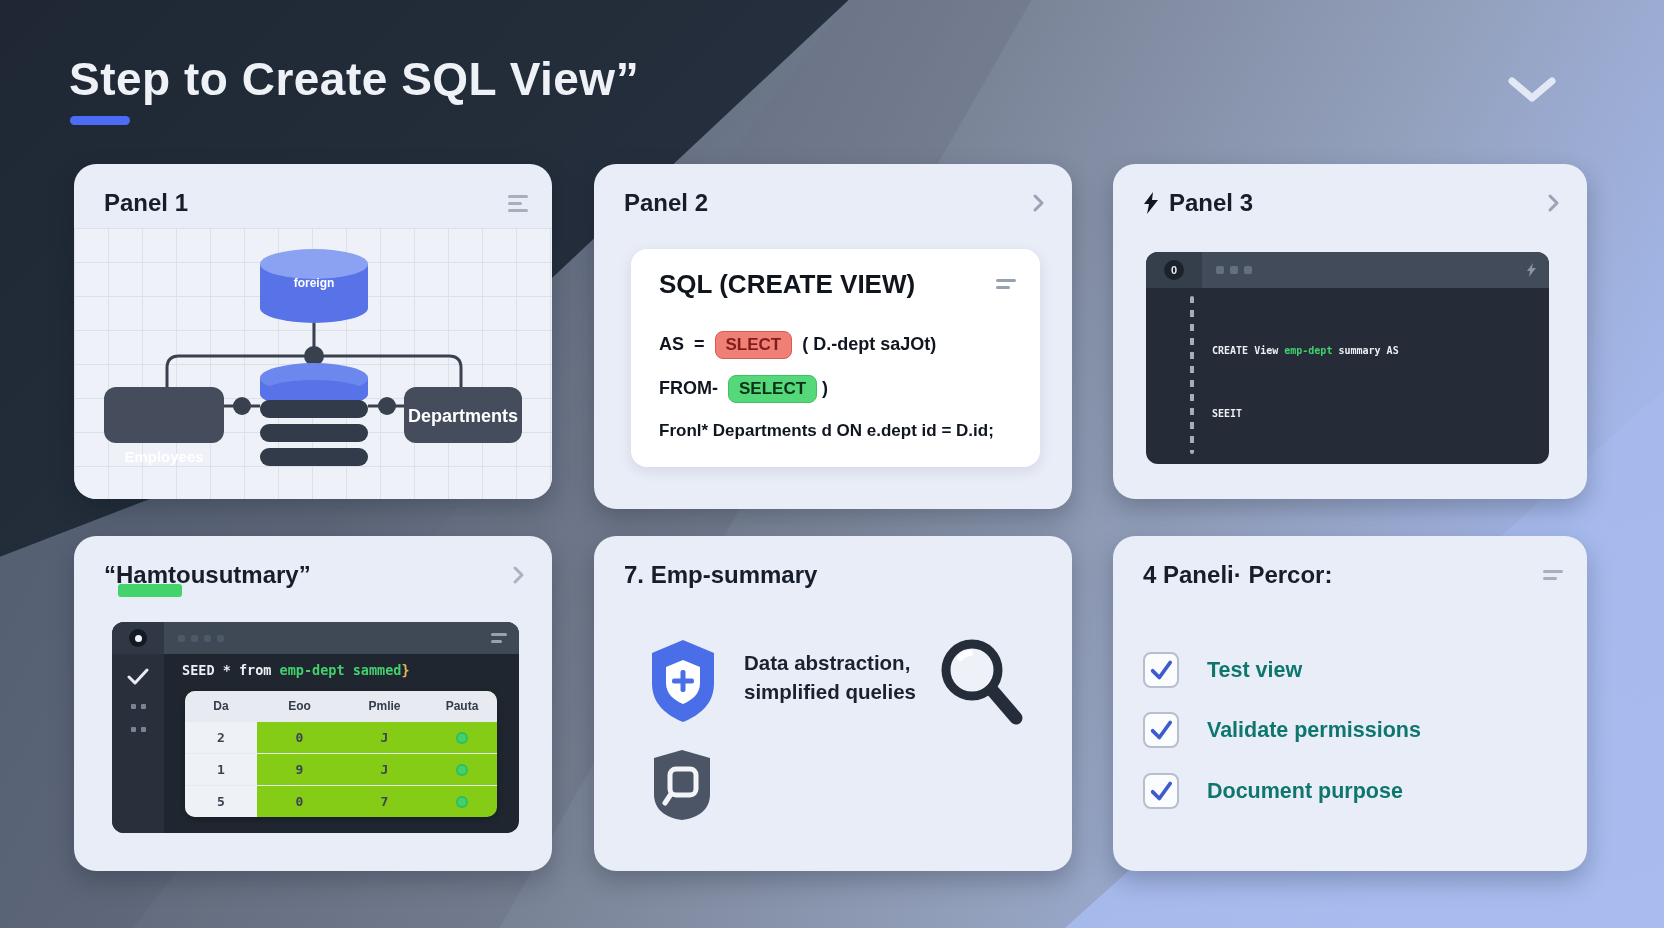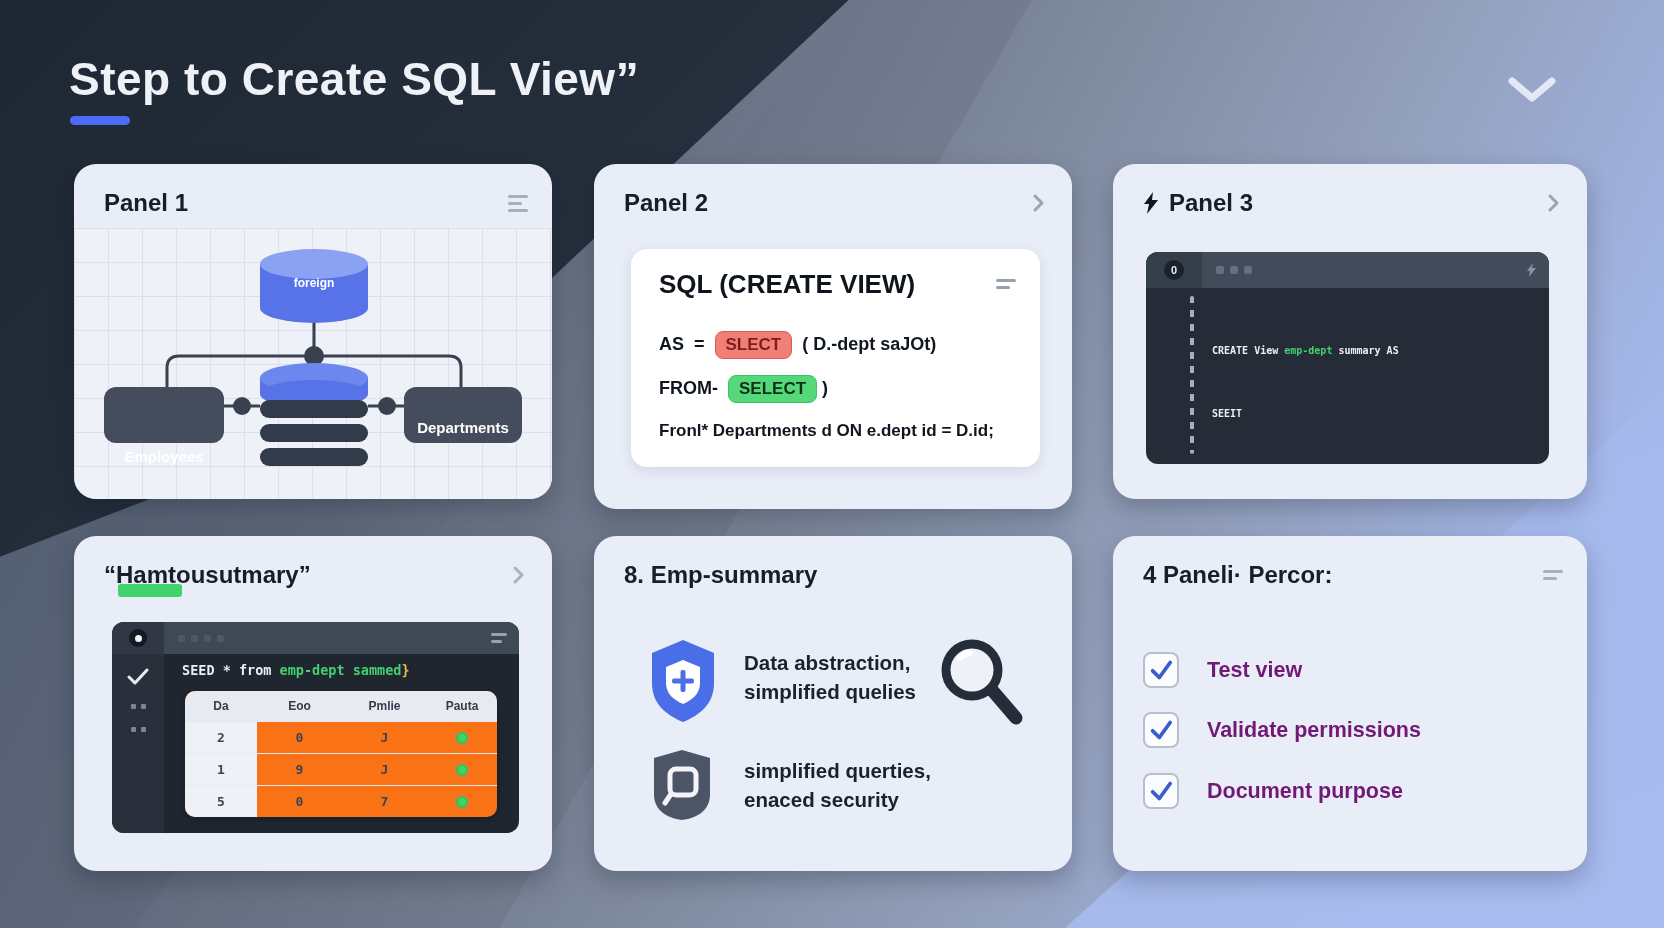--- a/index.html
+++ b/index.html
@@ -94,39 +94,39 @@
 
   
   .hl-green { position:absolute; left:44px; top:48px; width:64px; height:13px;
     background:#42d36c; border-radius:3px; z-index:1; }
   .sidebar { position:absolute; left:0; top:32px; bottom:0; width:52px; background:#29303c;
     display:flex; flex-direction:column; align-items:center; padding-top:14px; gap:18px; }
   .sb-dots { display:flex; gap:5px; }
   .sb-dots span { width:5px; height:5px; background:#7b8494; border-radius:1px; }
   .query-line { position:absolute; left:70px; top:40px; font-size:13.5px; }
   .result-table { position:absolute; left:73px; top:69px; width:312px; height:126px;
-    background:#f97316; border-radius:10px; overflow:hidden; box-shadow:0 2px 6px rgba(0,0,0,.25); }
+    background:#84cc16; border-radius:10px; overflow:hidden; box-shadow:0 2px 6px rgba(0,0,0,.25); }
   .tr-row { display:grid; grid-template-columns:72px 85px 85px 70px; align-items:center; height:32px;
     border-top:1px solid #e6e9ef; }
   .tr-head { height:30px; background:#e7eaf1; border-top:none; }
   .tr-head div { font-size:12px; font-weight:800; color:#343c4c; text-align:center; }
   .tr-row .cell { font-family:"DejaVu Sans Mono",monospace; font-size:13px; font-weight:700;
     color:#3c4454; text-align:center; height:100%; display:flex; align-items:center; justify-content:center; }
   .tr-row .cell:first-child { background:#eef1f6; }
   .dot-green { width:12px; height:12px; border-radius:50%; background:#45d06c;
     box-shadow:inset 0 0 0 2px #35bd5b; }
 
   
   .p5-text { position:absolute; left:150px; font-size:20.5px; font-weight:700; color:#1a212f; line-height:29px; }
 
   
   .chk-row { position:absolute; left:30px; display:flex; align-items:center; gap:28px; }
   .chk-box { width:36px; height:36px; border-radius:8px; background:#fbfcfe;
     border:2px solid #b6bed0; display:flex; align-items:center; justify-content:center; cursor:pointer; }
-  .chk-label { font-size:21.5px; font-weight:700; color:#701a75; }
+  .chk-label { font-size:21.5px; font-weight:700; color:#0f766e; }
 
   .chev { display:inline-flex; cursor:pointer; }
 </style>
 </head>
 <body>
 
 <div class="bg-base"></div>
 <div class="bg-dark"></div>
 <div class="bg-band"></div>
 <div class="bg-light"></div>
@@ -169,21 +169,21 @@
       <ellipse cx="240" cy="166" rx="54" ry="14" fill="#5873e8"></ellipse>
       <rect x="186" y="172" width="108" height="18" rx="9" fill="#323b49"></rect>
       <rect x="186" y="196" width="108" height="18" rx="9" fill="#323b49"></rect>
       <rect x="186" y="220" width="108" height="18" rx="9" fill="#323b49"></rect>
 
       <rect x="30" y="159" width="120" height="56" rx="12" fill="#454d5c"></rect>
       <rect x="330" y="159" width="118" height="56" rx="12" fill="#454d5c"></rect>
     </svg>
     <div class="n-label" style="left:186px; top:48px; width:108px; font-size:12px;">foreign</div>
     <div class="n-label" style="left:30px; top:178px; width:120px; font-size:15px;margin-top:42px;">Employees</div>
-    <div class="n-label" style="left:330px; top:191px; width:118px; font-size:15px;">Departments</div>
+    <div class="n-label" style="left:330px; top:178px; width:118px; font-size:18px;">Departments</div>
   </div>
 </div>
 
 <div class="panel" id="p2">
   <div class="phead">
     <div class="ptitle">Panel 2</div>
     <div class="spacer"></div>
     <div class="chev">
       <svg width="20" height="20" viewBox="0 0 20 20">
           <polyline points="7,3 14,10 7,17" fill="none" stroke="#9aa2b4" stroke-width="3" stroke-linecap="round" stroke-linejoin="round"></polyline>
@@ -322,21 +322,21 @@
         <div class="cell">
             <span class="dot-green"></span>
           </div>
       </div>
     </div>
   </div>
 </div>
 
 <div class="panel" id="p5">
   <div class="phead">
-    <div class="ptitle">8. Emp-summary</div>
+    <div class="ptitle">7. Emp-summary</div>
   </div>
   <svg style="position:absolute; left:52px; top:102px;" width="74" height="86" viewBox="0 0 74 86">
     <path d="M37 2 L68 15 V45 C68 66 54 77 37 84 C20 77 6 66 6 45 V15 Z" fill="#4a6de8"></path>
     <path d="M37 22 L54 29 V45 C54 56 46 62 37 66 C28 62 20 56 20 45 V29 Z" fill="#ffffff"></path>
     <rect x="34.5" y="32" width="5" height="22" rx="2" fill="#4a6de8"></rect>
     <rect x="26" y="40.5" width="22" height="5" rx="2" fill="#4a6de8"></rect>
   </svg>
   <div class="p5-text" style="top:112px;">
     <div>Data abstraction,</div>
     <div>simplified quelies</div>
@@ -344,24 +344,20 @@
   <svg style="position:absolute; left:342px; top:100px;" width="90" height="96" viewBox="0 0 90 96">
     <circle cx="36" cy="34" r="26" fill="#eef2f8" stroke="#262d3a" stroke-width="9"></circle>
     <path d="M24 22 a14 14 0 0 1 10 -5" fill="none" stroke="#ffffff" stroke-width="6" stroke-linecap="round"></path>
     <line x1="56" y1="54" x2="80" y2="82" stroke="#262d3a" stroke-width="13" stroke-linecap="round"></line>
   </svg>
   <svg style="position:absolute; left:56px; top:212px;" width="64" height="74" viewBox="0 0 64 74">
     <path d="M32 2 L60 10 V46 C60 62 48 70 32 72 C16 70 4 62 4 46 V10 Z" fill="#4c5566"></path>
     <rect x="20" y="21" width="26" height="26" rx="6" fill="none" stroke="#f2f4f8" stroke-width="5"></rect>
     <line x1="21" y1="46" x2="15" y2="55" stroke="#f2f4f8" stroke-width="5" stroke-linecap="round"></line>
   </svg>
-  <div class="p5-text" style="top:220px;">
-    <div>simplified querties,</div>
-    <div>enaced security</div>
-  </div>
 </div>
 
 <div class="panel" id="p6">
   <div class="phead">
     <div class="ptitle">4 Paneli· Percor:</div>
     <div class="spacer"></div>
     <div class="ic-menu">
         <span></span>
         <span></span>
       </div>

